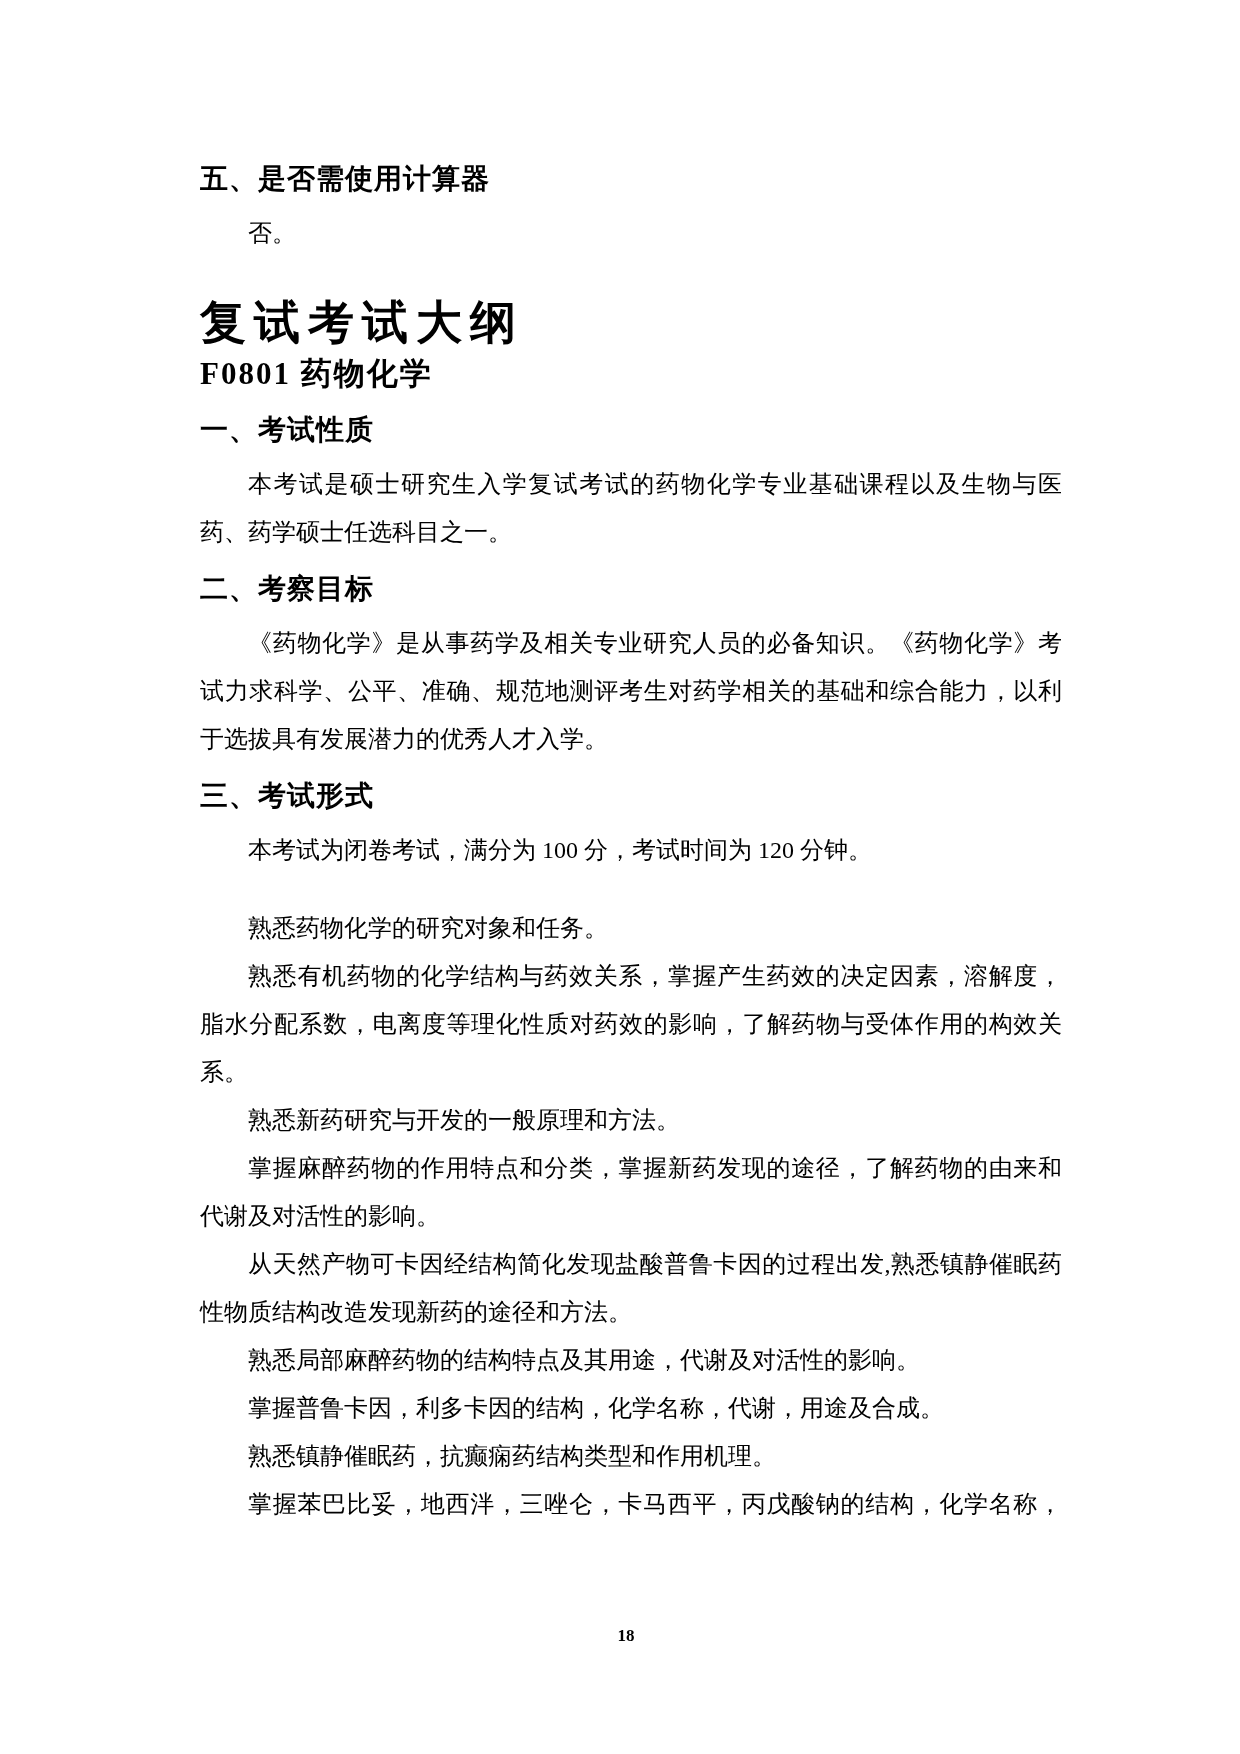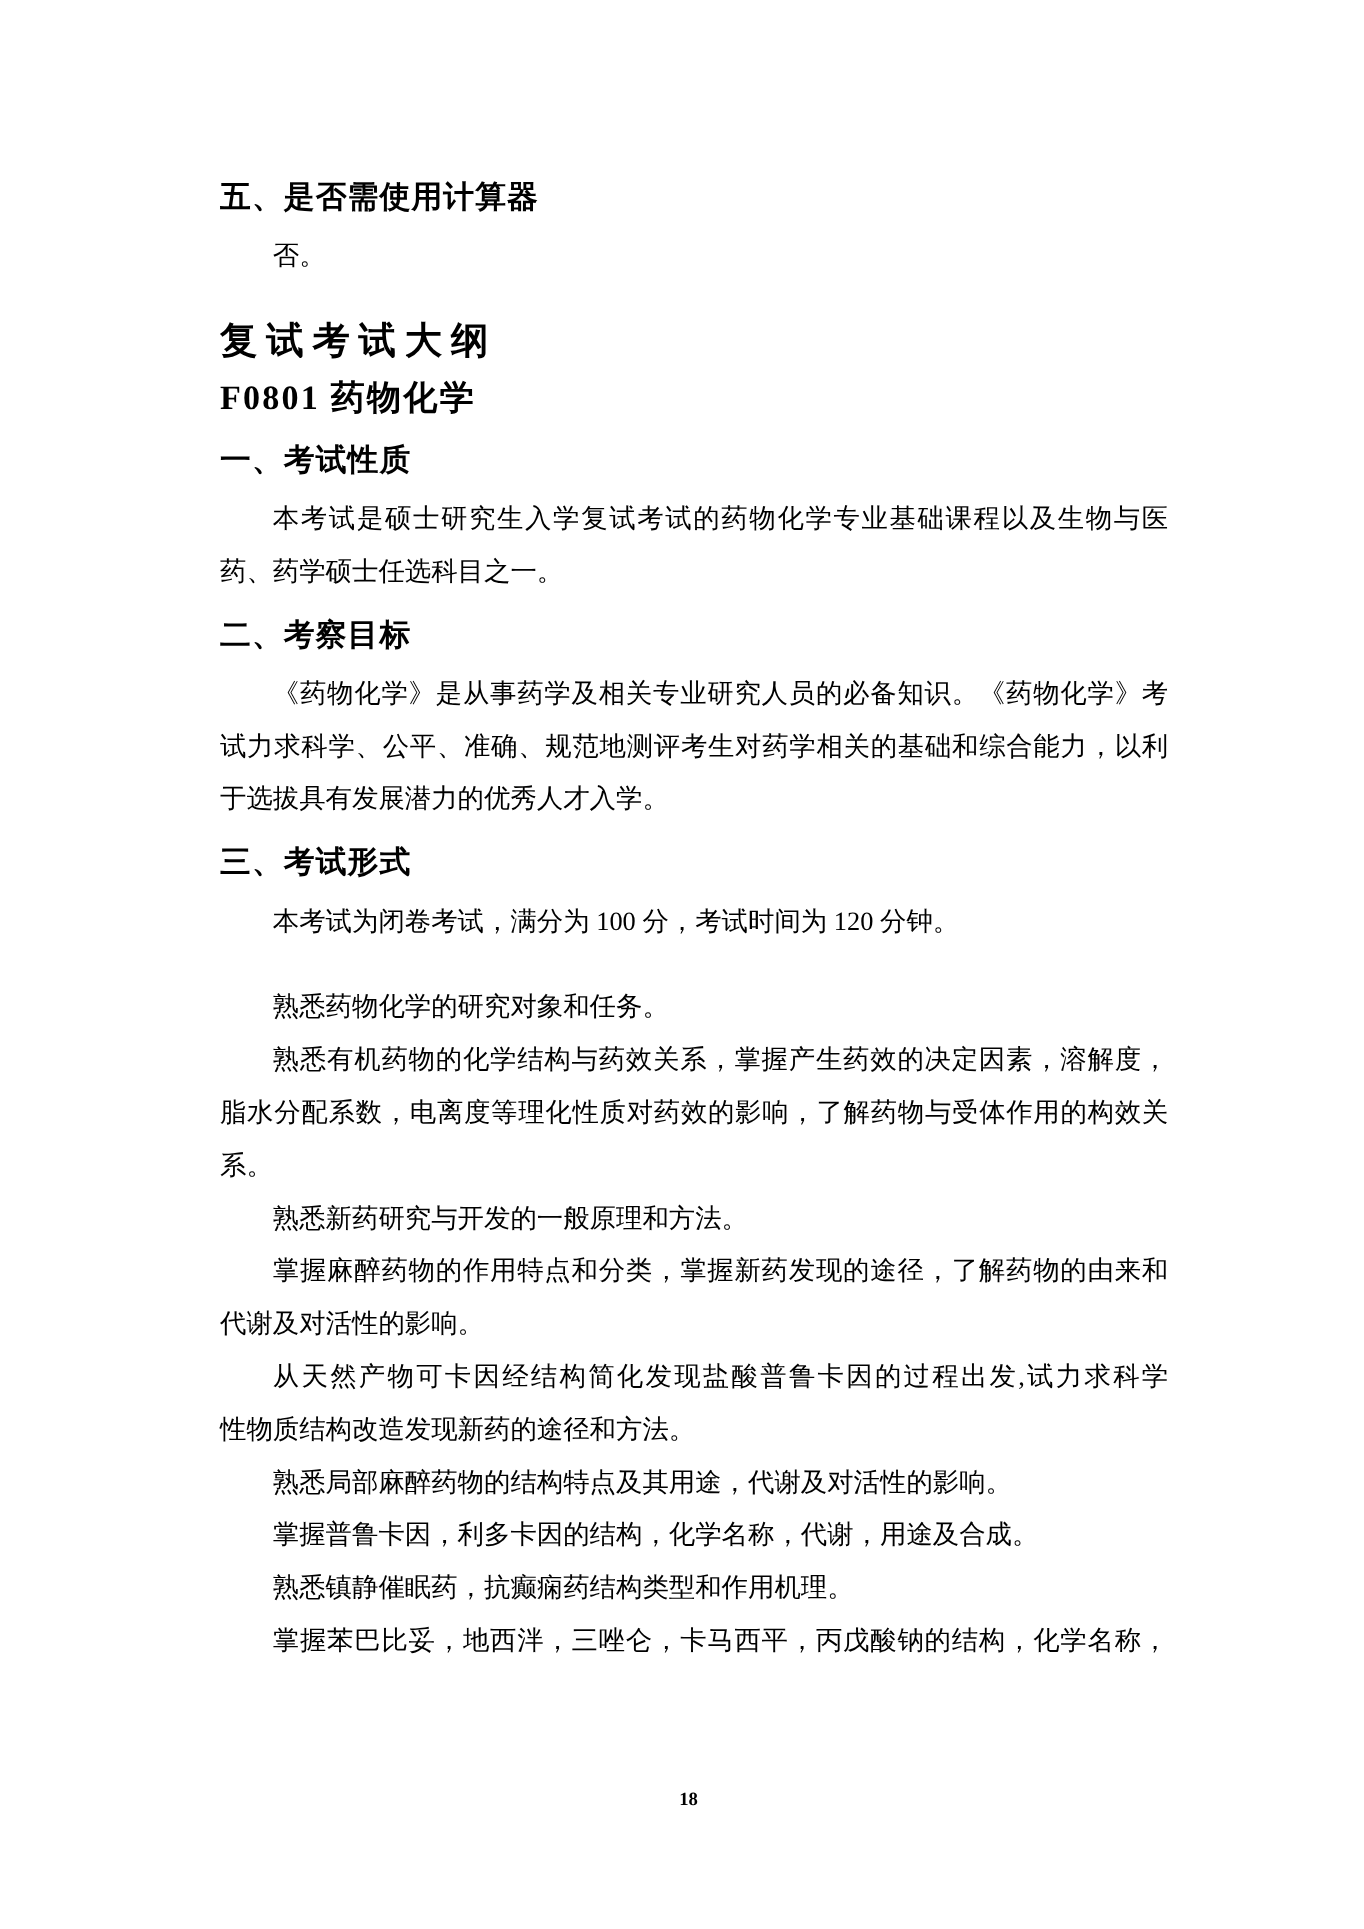--- a/index.html
+++ b/index.html
@@ -18,25 +18,25 @@
   }
   .heading {
     font-family: "Liberation Sans", "DejaVu Sans", sans-serif;
     font-size: 28px;
     line-height: 44px;
     font-weight: bold;
     letter-spacing: 1px;
     margin: 11px 0 0 0;
   }
   .doc-title {
-    font-size: 34px;
+    font-size: 46px;
     line-height: 48px;
     font-weight: bold;
     letter-spacing: 8px;
-    margin: 30px 0 0 0;
+    margin: 42px 0 0 0;
   }
   .doc-subtitle {
     font-size: 31px;
     line-height: 46px;
     font-weight: bold;
     letter-spacing: 2px;
     margin: 4px 0 1px 0;
   }
   .paragraph { margin: 0; }
   .heading + .paragraph { margin-top: 8px; }
@@ -96,21 +96,21 @@
         <div class="line">系。</div>
       </div>
       <div class="paragraph">
         <div class="line indent">熟悉新药研究与开发的一般原理和方法。</div>
       </div>
       <div class="paragraph">
         <div class="line indent full">掌握麻醉药物的作用特点和分类，掌握新药发现的途径，了解药物的由来和</div>
         <div class="line">代谢及对活性的影响。</div>
       </div>
       <div class="paragraph">
-        <div class="line indent full">从天然产物可卡因经结构简化发现盐酸普鲁卡因的过程出发,试力求科学</div>
+        <div class="line indent full">从天然产物可卡因经结构简化发现盐酸普鲁卡因的过程出发,熟悉镇静催眠药</div>
         <div class="line">性物质结构改造发现新药的途径和方法。</div>
       </div>
       <div class="paragraph">
         <div class="line indent">熟悉局部麻醉药物的结构特点及其用途，代谢及对活性的影响。</div>
       </div>
       <div class="paragraph">
         <div class="line indent">掌握普鲁卡因，利多卡因的结构，化学名称，代谢，用途及合成。</div>
       </div>
       <div class="paragraph">
         <div class="line indent">熟悉镇静催眠药，抗癫痫药结构类型和作用机理。</div>

